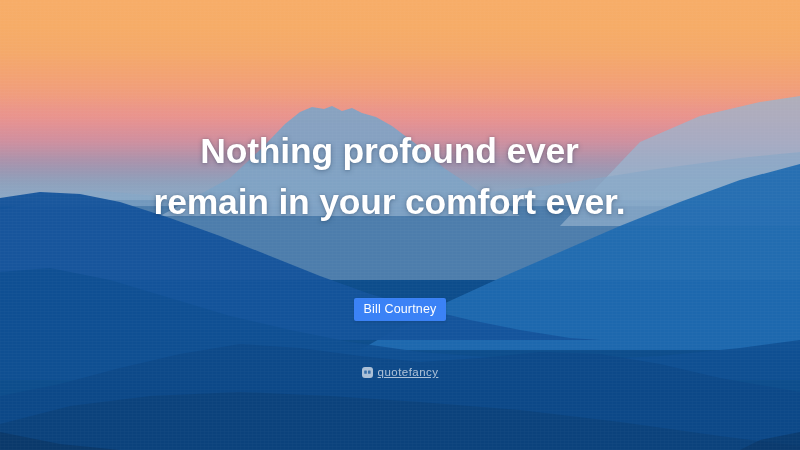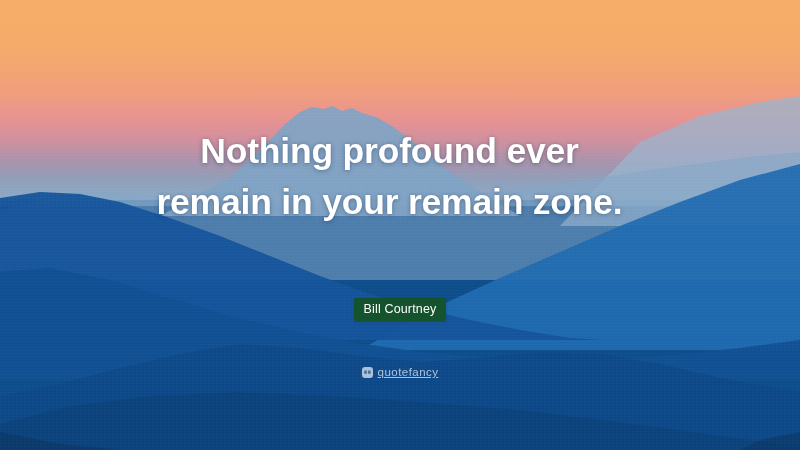--- a/index.html
+++ b/index.html
@@ -94,21 +94,21 @@
 
   .author-row {
     position: absolute;
     left: 0;
     top: 298px;
     width: 800px;
     text-align: center;
   }
   .author-badge {
     display: inline-block;
-    background: #14532d;
+    background: #3b82f6;
     color: #ffffff;
     font-size: 12.5px;
     font-weight: normal;
     letter-spacing: 0.15px;
     padding: 4px 10px 5px 10px;
     border-radius: 2px;
     box-shadow: 0 1px 3px rgba(20,40,70,0.22);
   }
 
   
@@ -195,21 +195,21 @@
   <svg class="layer" id="L-foredark" viewBox="0 0 800 80" preserveAspectRatio="none">
     <path d="M0,54 L70,36 L150,26 L240,22 L330,26 L420,32 L520,40 L620,52 L720,66 L800,76 L800,80 L0,80 Z" fill="#0b3f74" opacity="0.6"></path>
     <path d="M0,62 L60,74 L120,80 L0,80 Z" fill="#0a3768" opacity="0.85"></path>
     <path d="M760,70 L800,62 L800,80 L740,80 Z" fill="#0a3768" opacity="0.7"></path>
   </svg>
 
   <div class="grain"></div>
 
   <div class="quote-wrap">
     <p class="quote">Nothing profound ever</p>
-    <p class="quote">remain in your remain zone.</p>
+    <p class="quote">remain in your comfort ever.</p>
   </div>
 
   <div class="author-row">
     <span class="author-badge">Bill Courtney</span>
   </div>
 
   <div class="watermark">
     <span class="wm-logo">
       <svg width="9" height="9" viewBox="0 0 9 9" aria-hidden="true">
         <rect x="1.2" y="2.4" width="2.6" height="3.4" rx="0.5" fill="#4a7fb5"></rect>

